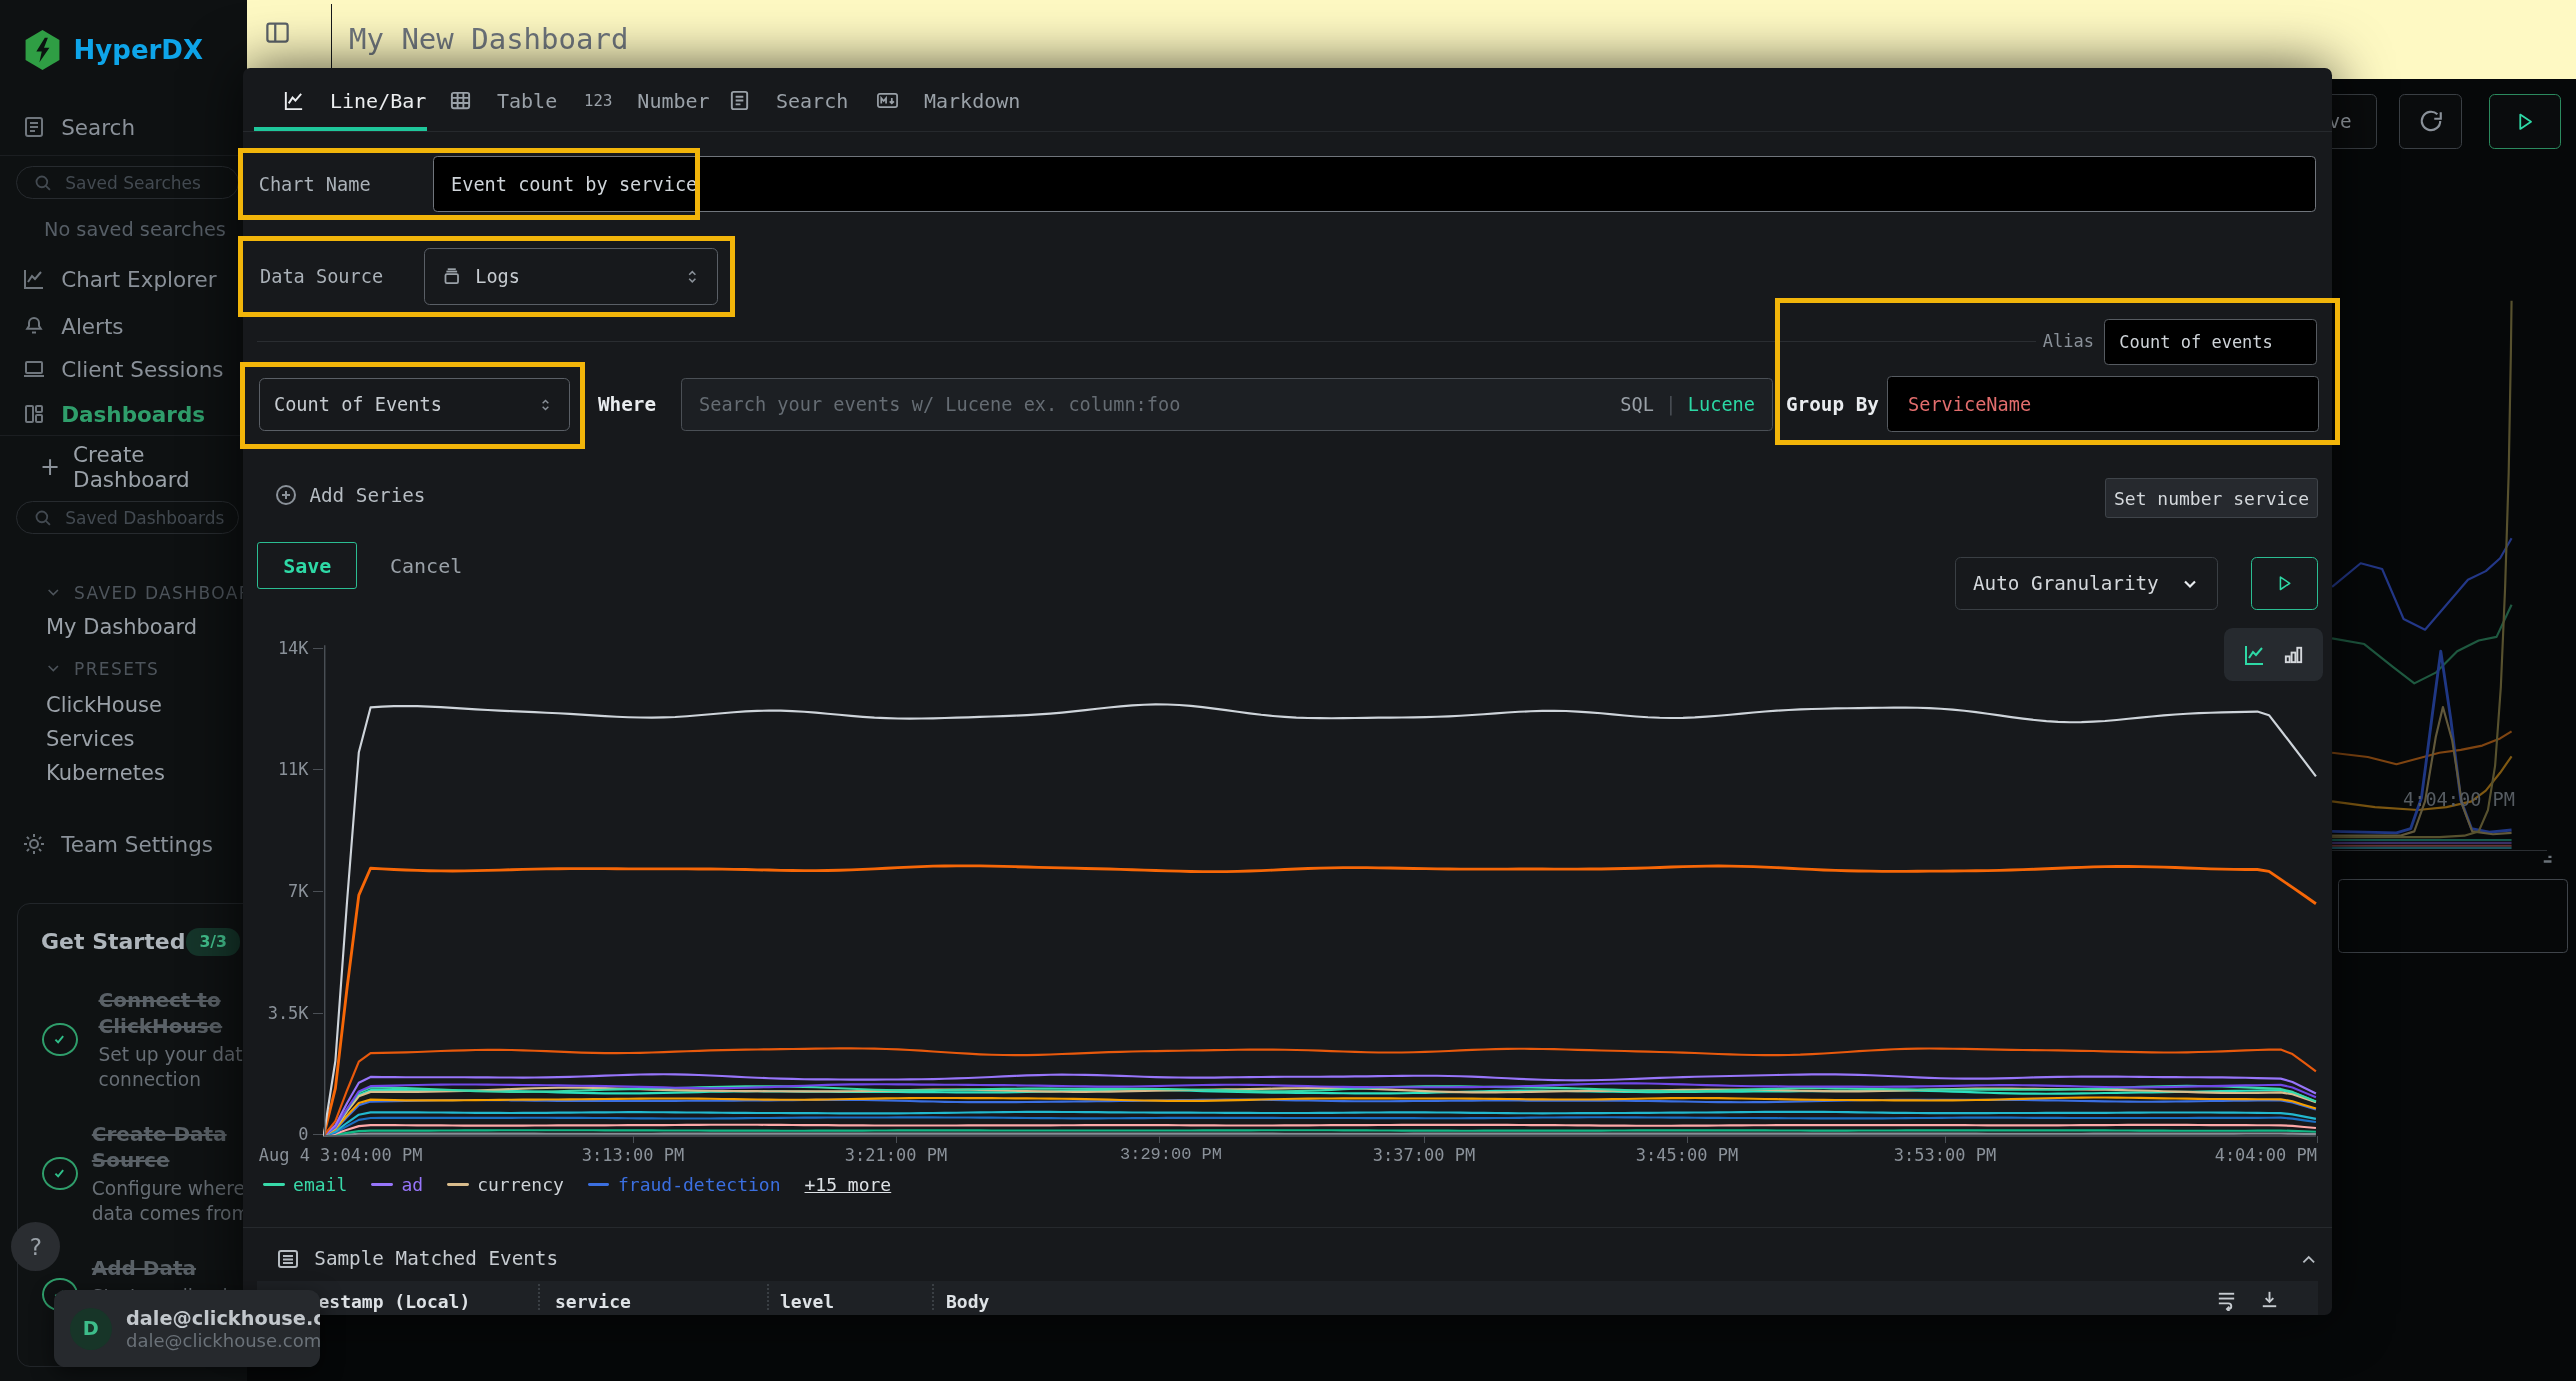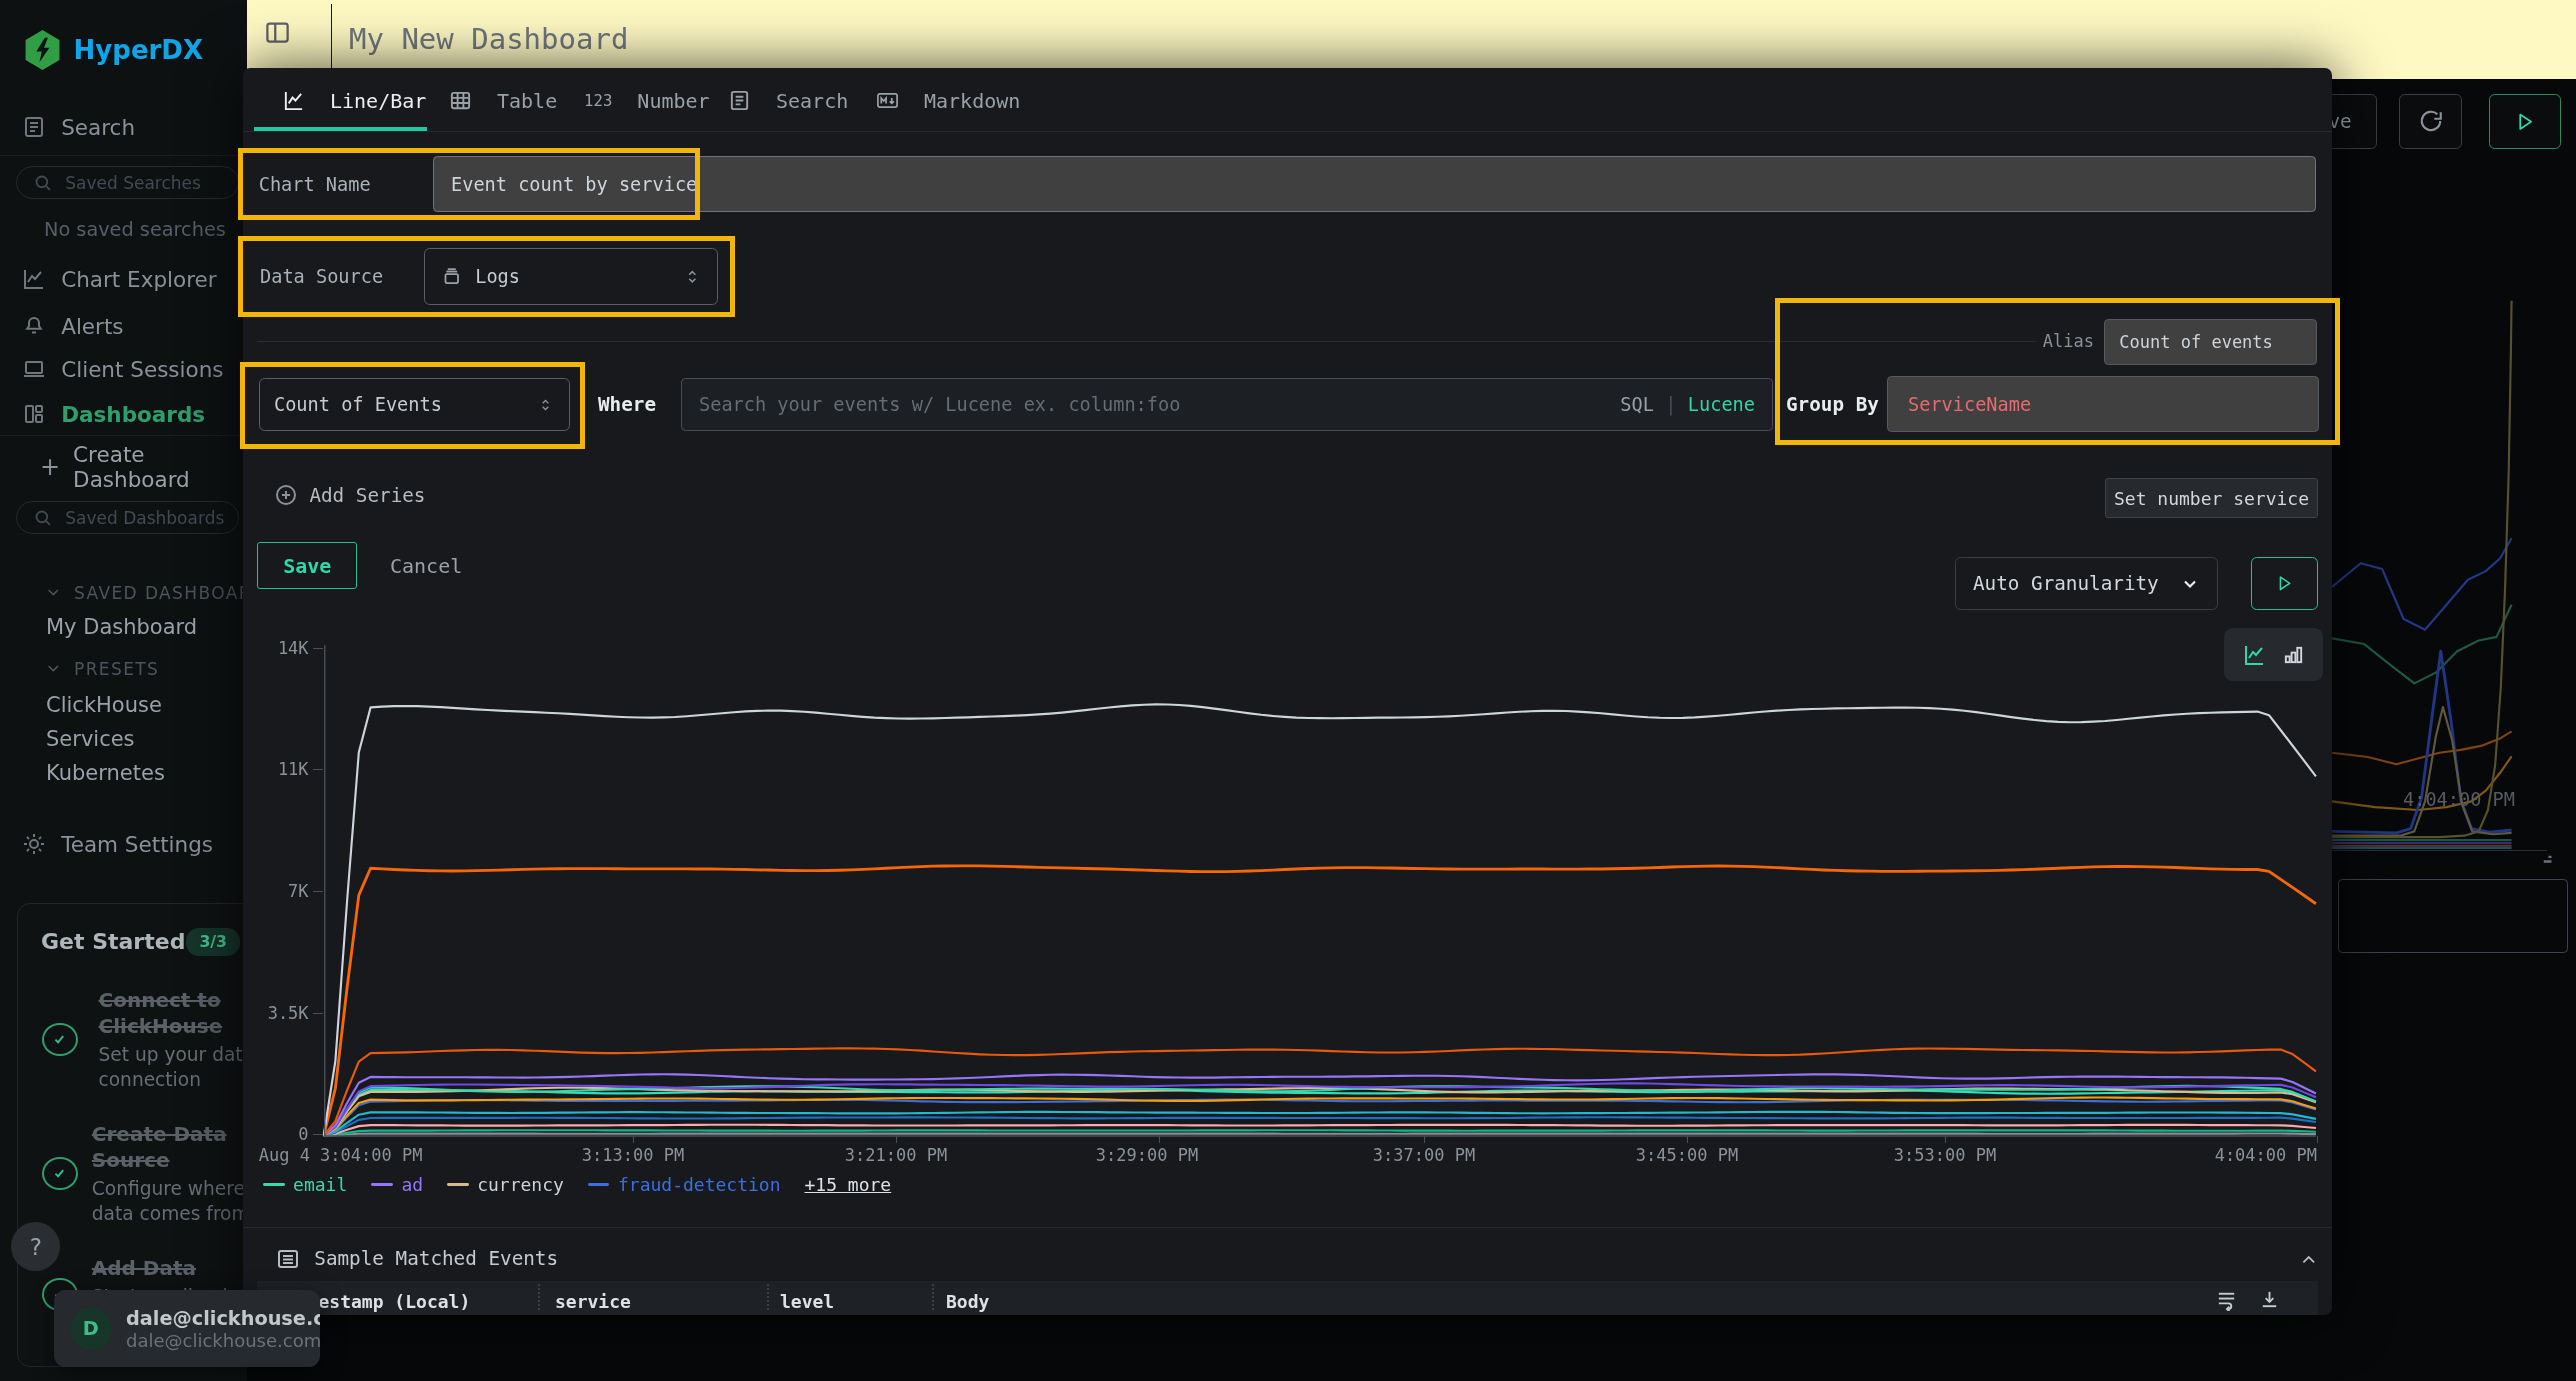--- a/index.html
+++ b/index.html
@@ -28,21 +28,21 @@
     display:flex;align-items:center;justify-content:center;color:#2fbf8a}
   
   .topbar-btn{height:55px;border:1.4px solid #3a3f44;border-radius:5.7px;box-sizing:border-box;
     display:flex;align-items:center;justify-content:center;color:#9aa1a8;background:#0a0c0d}
   
   .modal{left:243px;top:68px;width:2089px;height:1247px;background:#17191c;border-radius:7.2px;
     box-shadow:0 0 57px rgba(0,0,0,.7);z-index:10;overflow:hidden}
   .tab{display:flex;align-items:center;gap:25px;font-size:20px;color:#9aa1a8;height:54px}
   .tab.active{color:#eceef0}
   .tab .ico{width:23px;height:23px}
-  .inputbox{box-sizing:border-box;border:1.4px solid #565b61;border-radius:4.3px;background:#404040;
+  .inputbox{box-sizing:border-box;border:1.4px solid #565b61;border-radius:4.3px;background:#000000;
     display:flex;align-items:center;font-size:18.6px;color:#cfd4d9}
   .selectbox{box-sizing:border-box;border:1.4px solid #5a5f66;border-radius:5.7px;background:#17191c;
     display:flex;align-items:center;font-size:18.6px;color:#c6cbd0}
   .lbl{font-size:18.6px;color:#aab1b8;display:flex;align-items:center}
   .lbl-b{font-size:19.3px;font-weight:bold;color:#e9ecef;display:flex;align-items:center}
   .yellow-box{border:5px solid #f2b50a;box-sizing:border-box;z-index:50;pointer-events:none}
   .axis-ylab{position:absolute;width:57px;text-align:right;font-size:17px;color:#8a9199}
   .axis-xlab{position:absolute;font-size:17px;color:#8a9199;white-space:nowrap}
   .tickh{position:absolute;width:10px;height:1.4px;background:#4a4f55}
   .tickv{position:absolute;width:1.4px;height:7.2px;background:#4a4f55}
@@ -528,21 +528,21 @@
       <div class="tickh" style="left: 70px; top: 823px;"></div>
       <div class="axis-ylab" style="left: 8.6px; top: 691px;">11K</div>
       <div class="tickh" style="left: 70px; top: 701px;"></div>
       <div class="axis-ylab" style="left: 8.6px; top: 570px;">14K</div>
       <div class="tickh" style="left: 70px; top: 580px;"></div>
       <div class="axis-xlab" style="top: 1077px; left: 15.7px;">Aug 4 3:04:00 PM</div>
       <div class="axis-xlab" style="top: 1077px; left: 390px; transform: translateX(-50%);">3:13:00 PM</div>
       <div class="tickv" style="left: 390px; top: 1068px;"></div>
       <div class="axis-xlab" style="top: 1077px; left: 653px; transform: translateX(-50%);">3:21:00 PM</div>
       <div class="tickv" style="left: 653px; top: 1068px;"></div>
-      <div class="axis-xlab" style="top: 1077px; left: 904px; transform: translateX(-50%);">3:29:00 PM</div>
+      <div class="axis-xlab" style="top: 1077px; left: 928px; transform: translateX(-50%); font-family: Liberation Mono, monospace;">3:29:00 PM</div>
       <div class="tickv" style="left: 916px; top: 1068px;"></div>
       <div class="axis-xlab" style="top: 1077px; left: 1181px; transform: translateX(-50%);">3:37:00 PM</div>
       <div class="tickv" style="left: 1181px; top: 1068px;"></div>
       <div class="axis-xlab" style="top: 1077px; left: 1444px; transform: translateX(-50%);">3:45:00 PM</div>
       <div class="tickv" style="left: 1444px; top: 1068px;"></div>
       <div class="axis-xlab" style="top: 1077px; left: 1702px; transform: translateX(-50%);">3:53:00 PM</div>
       <div class="tickv" style="left: 1702px; top: 1068px;"></div>
       <div class="axis-xlab" style="top: 1077px; right: 15px;">4:04:00 PM</div>
       <div class="tickv" style="left: 2074px; top: 1068px;"></div>
     </div>

